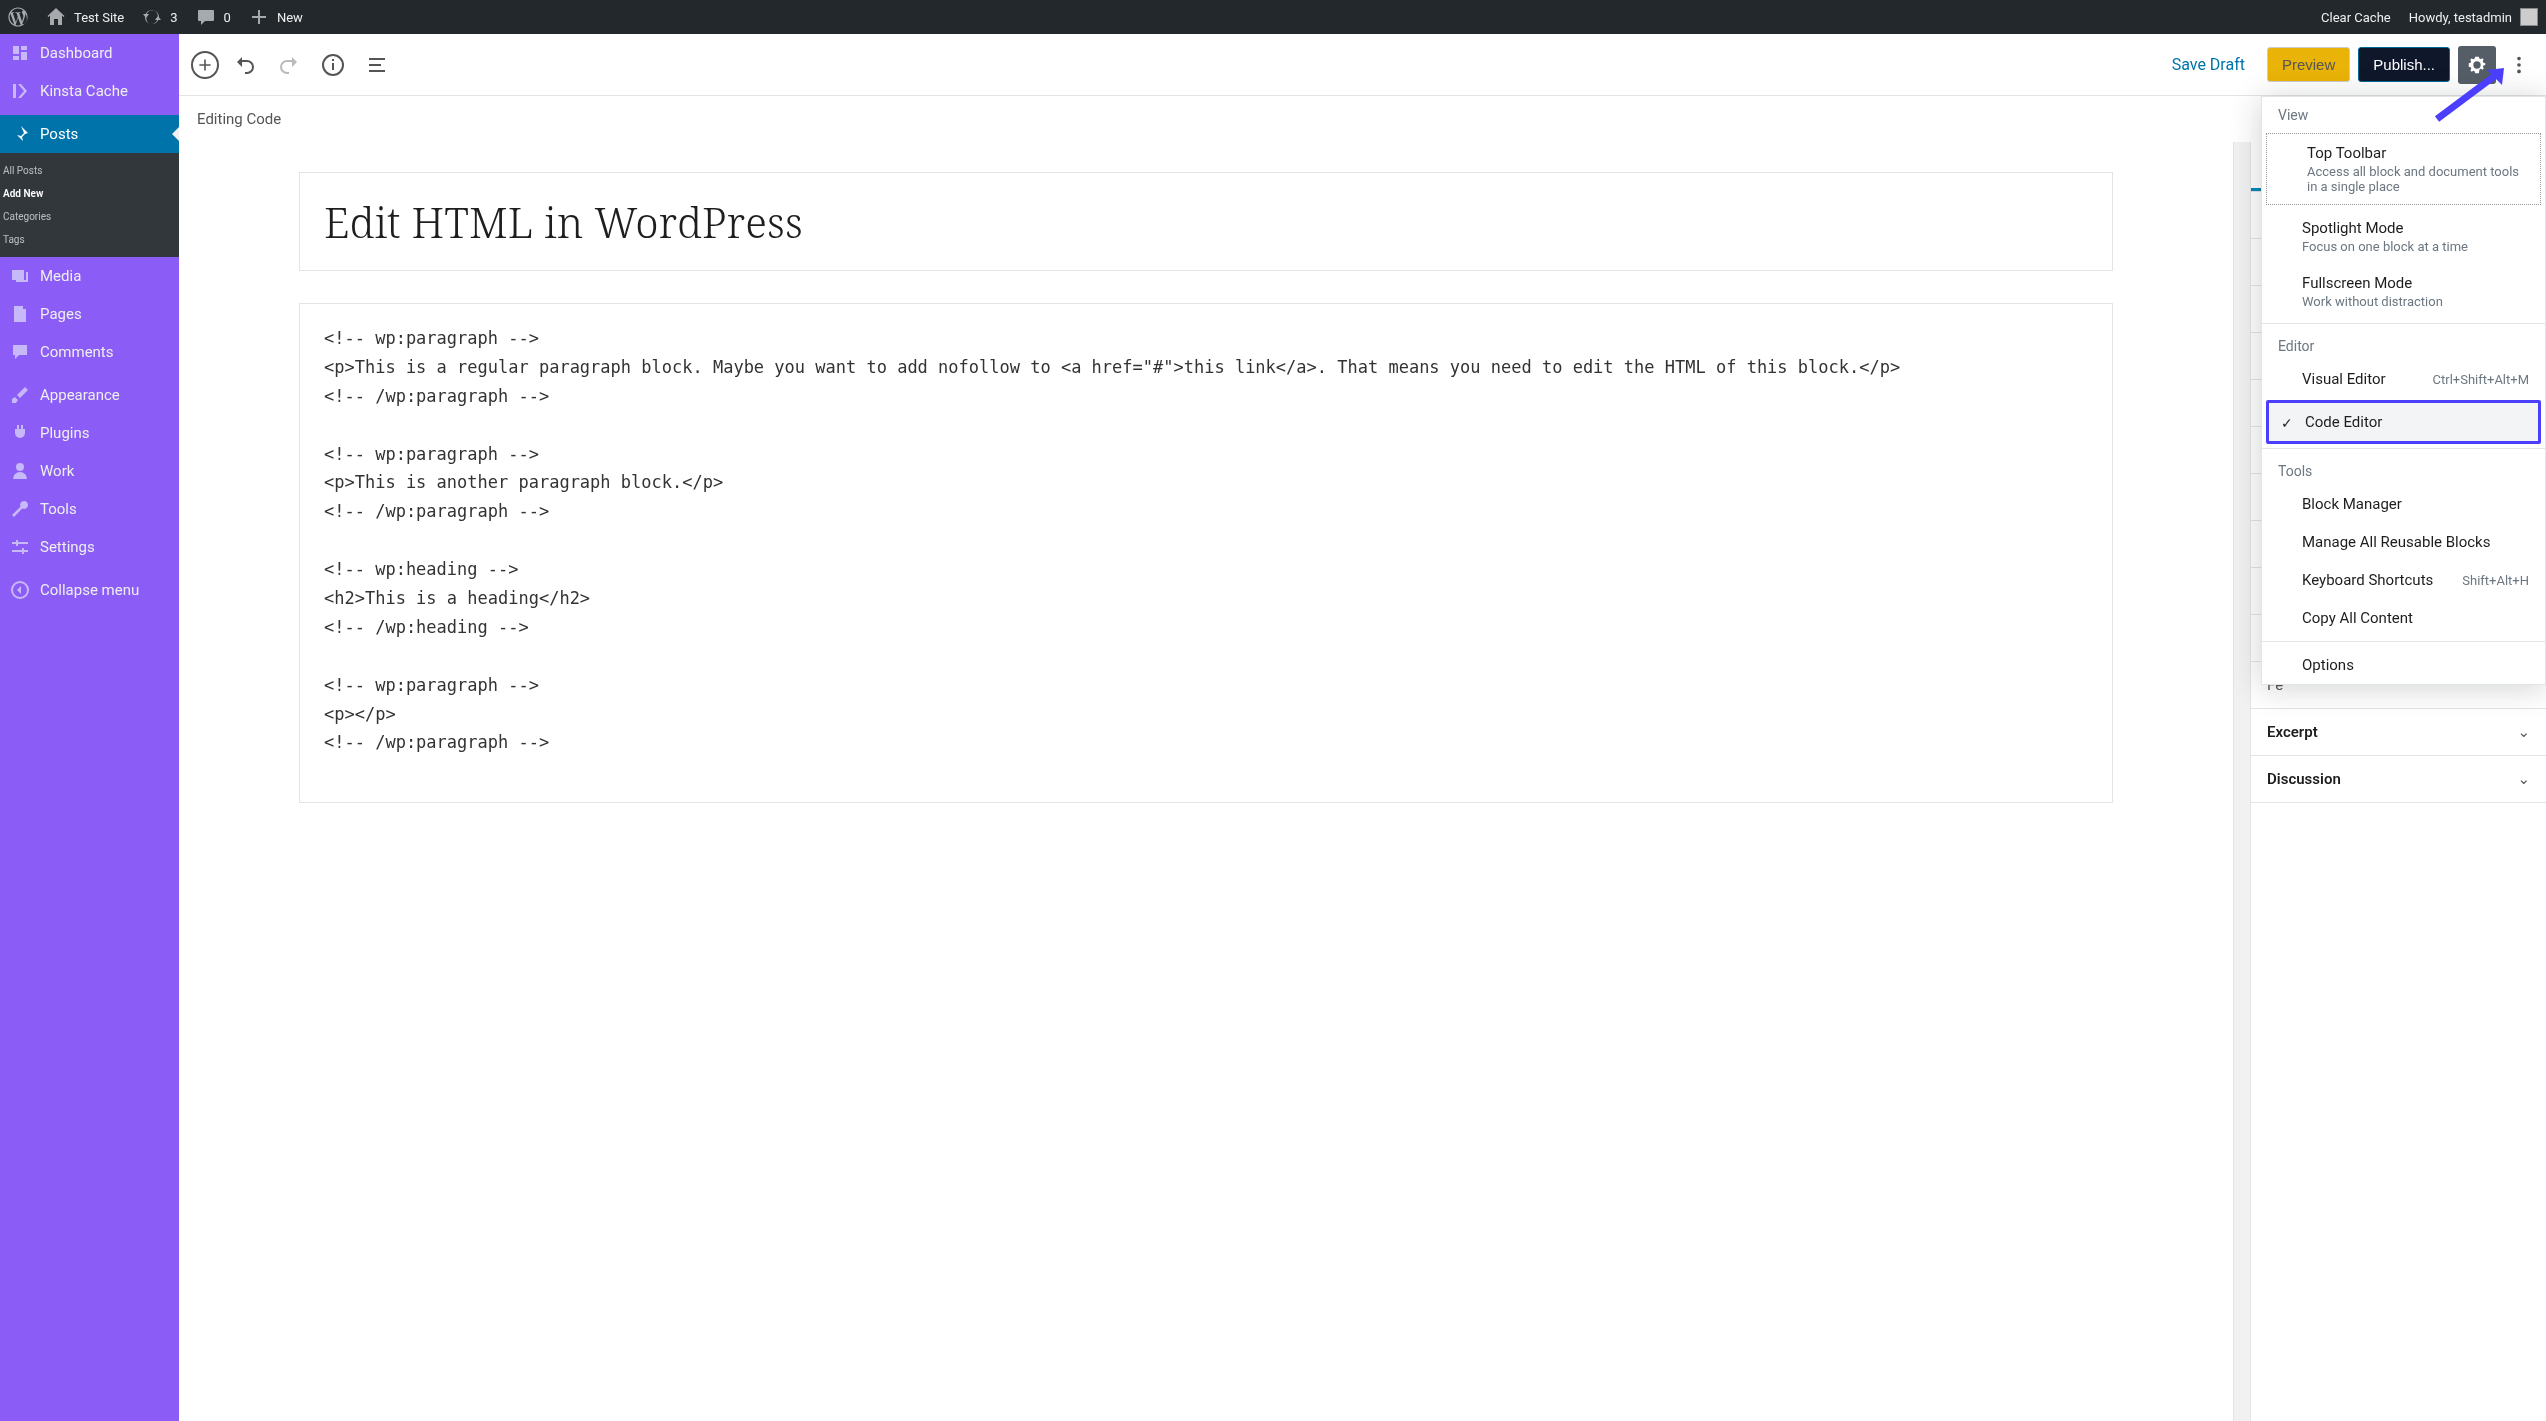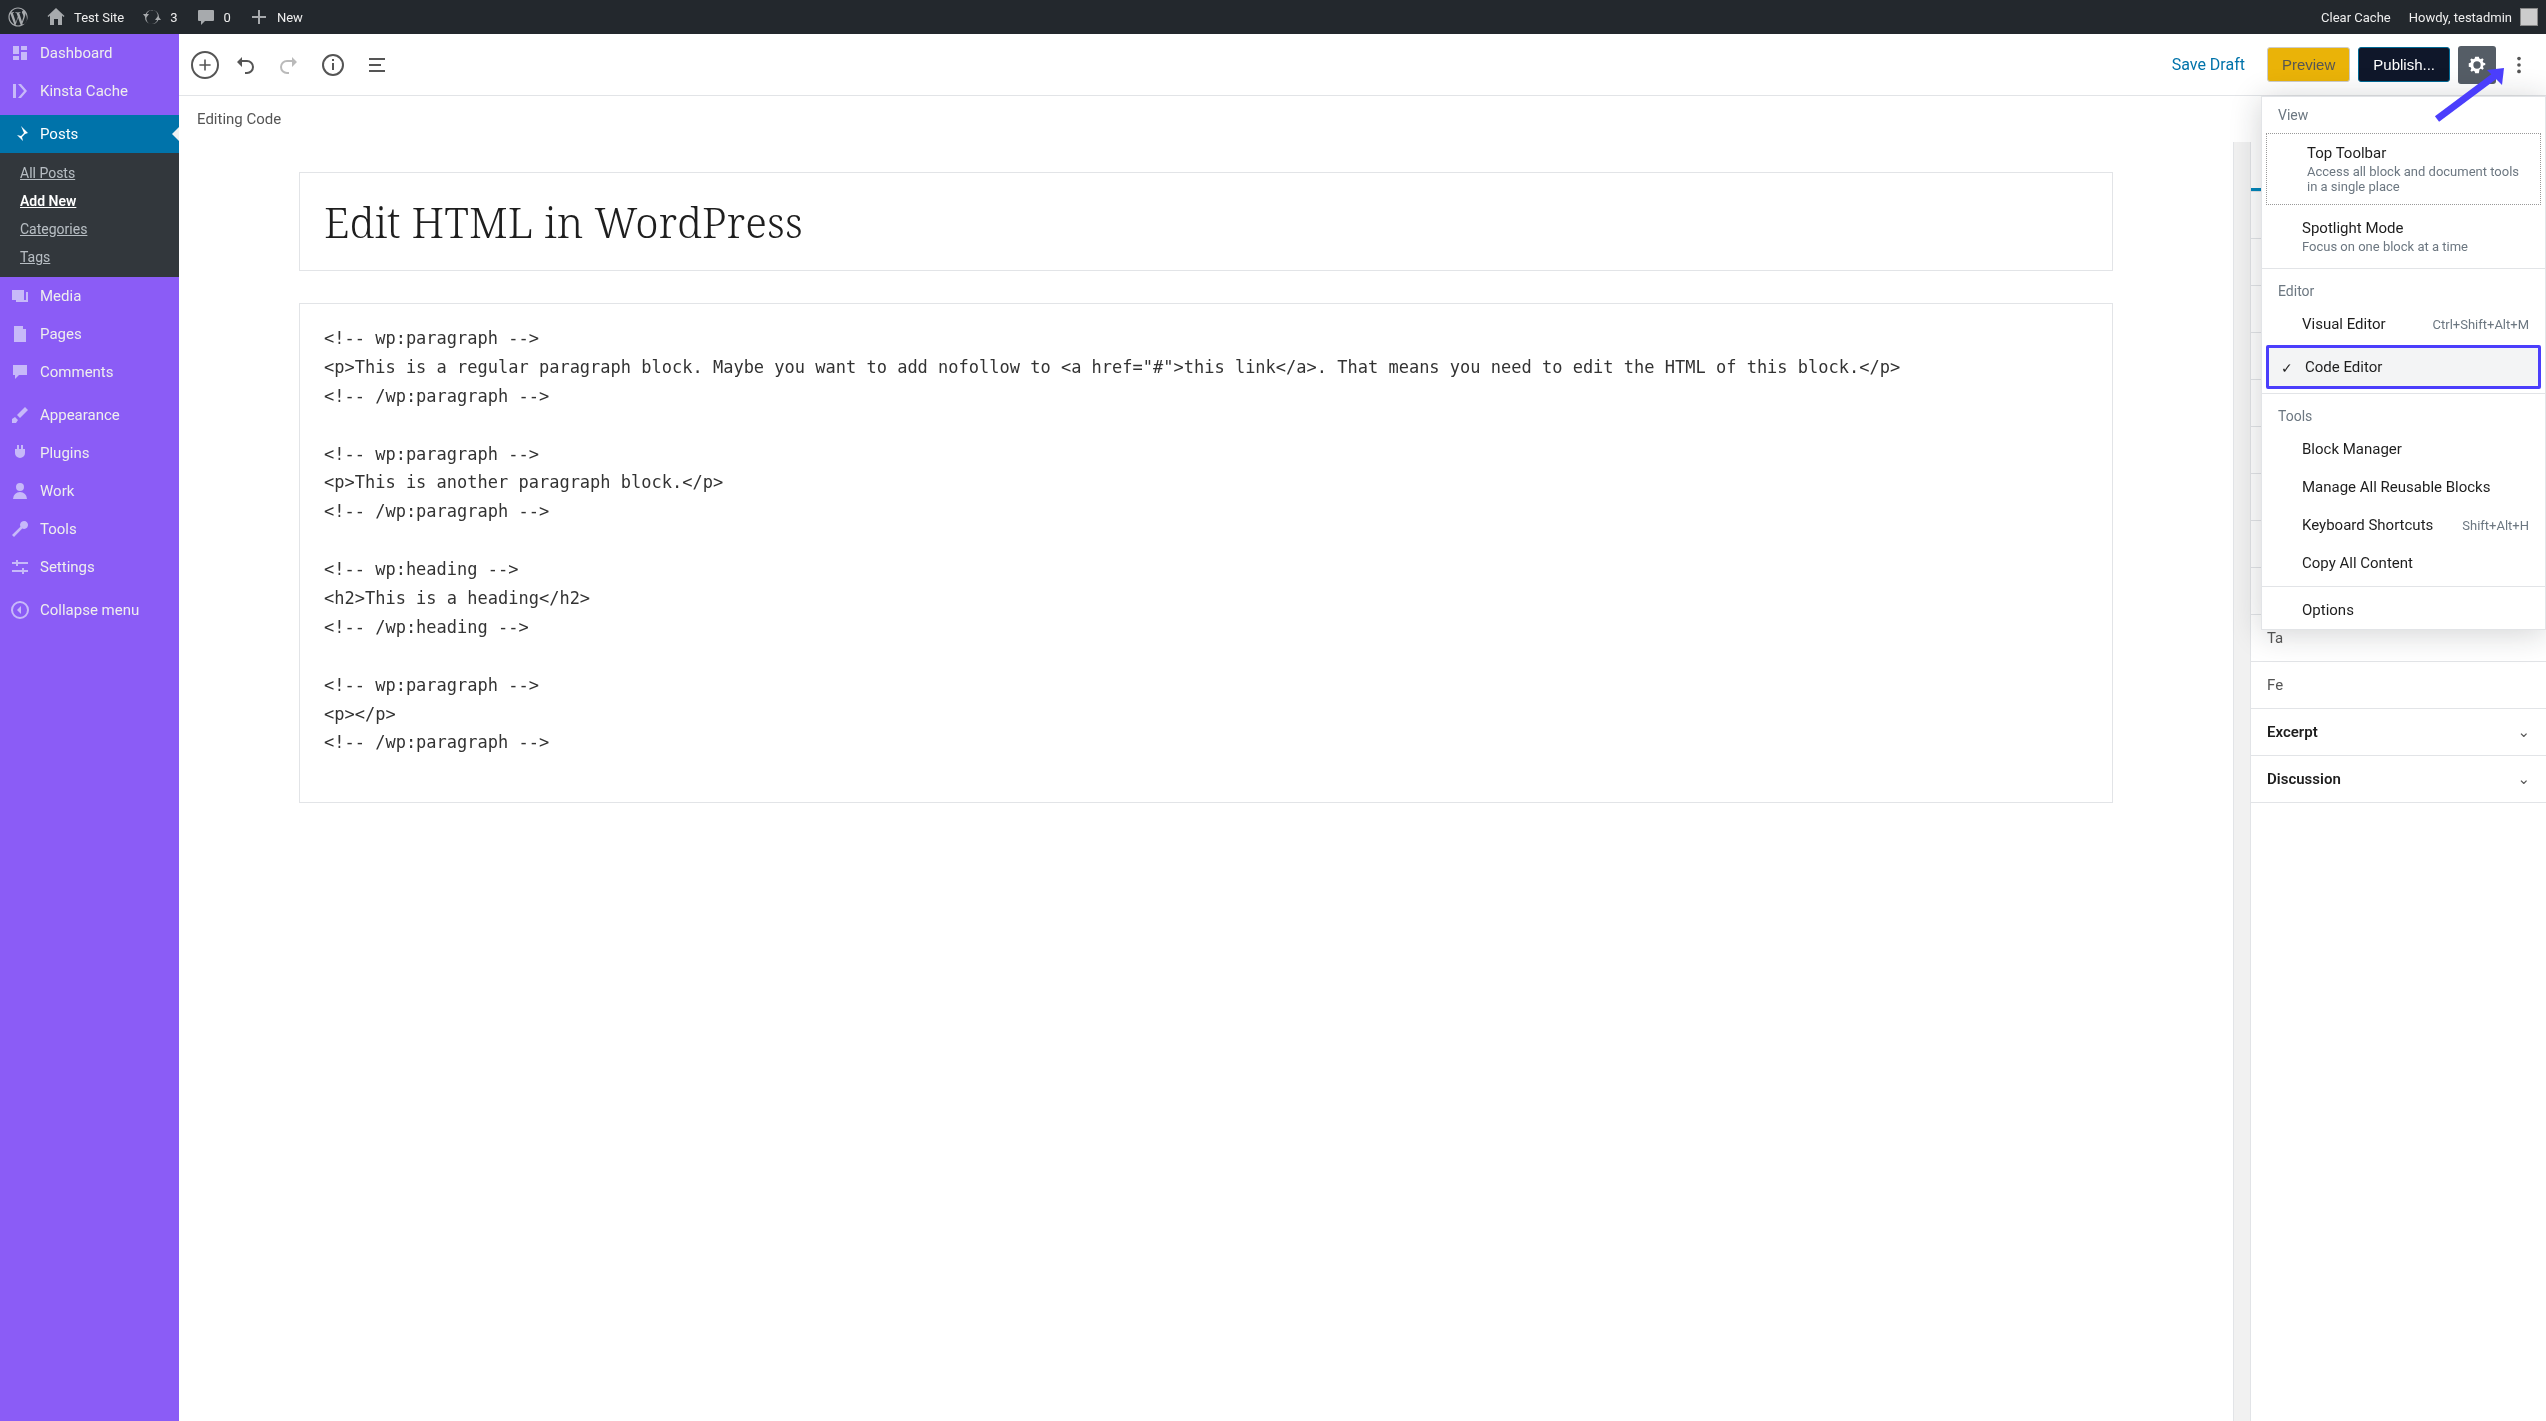--- a/index.html
+++ b/index.html
@@ -15,21 +15,21 @@
 
 .layout { display: flex; height: calc(100vh - 34px); }
 .sidebar { width: 179px; background: #8b5cf6; color: #eee; flex-shrink: 0; overflow-y: auto; }
 .sidebar-item { display: flex; align-items: center; gap: 10px; padding: 9px 10px; color: #eee; cursor: pointer; font-size: 15px; }
 .sidebar-item.top { font-size: 15px; }
 .sidebar-item svg { width: 20px; height: 20px; fill: rgba(240,246,252,.6); flex-shrink: 0; }
 .sidebar-item.active { background: #0073aa; color: #fff; position: relative; }
 .sidebar-item.active svg { fill: #fff; }
 .sidebar-item.active::after { content: ""; position: absolute; right: -1px; top: 50%; margin-top: -8px; border: 8px solid transparent; border-right-color: #f1f1f1; }
 .sidebar-sub { background: #32373c; padding: 6px 0; }
-.sidebar-sub-item { padding: 6px 20px; color: rgba(240,246,252,.7); cursor: pointer; font-size: 14px; text-decoration: underline; }
+.sidebar-sub-item { padding: 6px 3px; color: rgba(240,246,252,.7); cursor: pointer; font-size: 10px; }
 .sidebar-sub-item.current { color: #fff; font-weight: 600; }
 .sidebar-sep { height: 5px; }
 
 
 .editor { flex: 1; background: #fff; display: flex; flex-direction: column; min-width: 0; }
 .editor-toolbar { height: 62px; border-bottom: 1px solid #e2e4e7; display: flex; align-items: center; justify-content: space-between; padding: 0 12px; }
 .tb-left, .tb-right { display: flex; align-items: center; gap: 8px; }
 .tb-btn { width: 36px; height: 36px; display: flex; align-items: center; justify-content: center; cursor: pointer; border-radius: 4px; }
 .tb-btn svg { width: 24px; height: 24px; fill: #555; }
 .tb-btn.circled { border: 2px solid #555; border-radius: 50%; width: 28px; height: 28px; }
@@ -349,20 +349,26 @@
         </div>
       <div class="dd-item-desc">Access all block and document tools in a single place</div>
     </div>
   </div>
   <div class="dd-item">
     <div class="dd-item-title">
         <span>Spotlight Mode</span>
       </div>
     <div class="dd-item-desc">Focus on one block at a time</div>
   </div>
+  <div class="dd-item">
+    <div class="dd-item-title">
+        <span>Fullscreen Mode</span>
+      </div>
+    <div class="dd-item-desc">Work without distraction</div>
+  </div>
   <div class="dd-sep"></div>
   <div class="dd-section-label">Editor</div>
   <div class="dd-item">
     <div class="dd-item-title">
         <span>Visual Editor</span>
         <span class="shortcut">Ctrl+Shift+Alt+M</span>
       </div>
   </div>
   <div class="dd-item boxed selected">
     <span class="check">✓</span>

